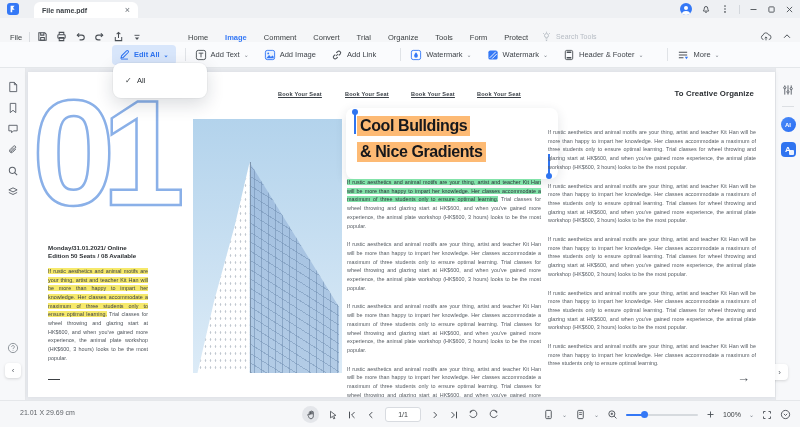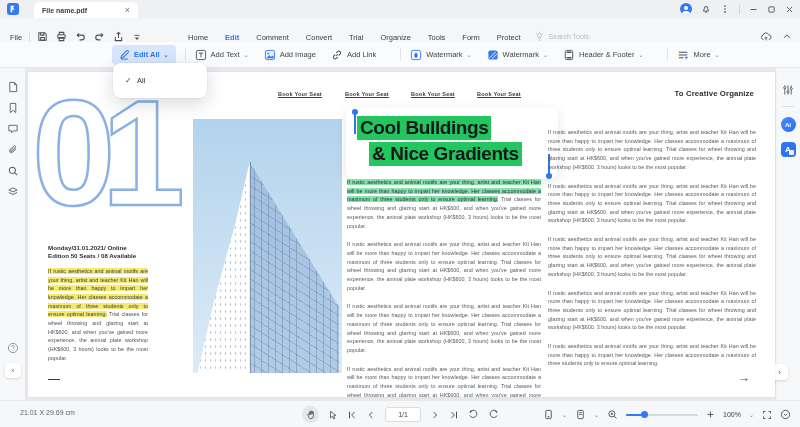--- a/index.html
+++ b/index.html
@@ -81,23 +81,23 @@
       radial-gradient(rgba(140,152,168,.55) .6px, transparent 1.1px),
       linear-gradient(100deg,#ffffff 55%, #e7edf3);
     background-size:5px 7px, 100% 100%;
     clip-path:polygon(38% 17%, 38% 100%, 3% 100%, 14% 72%, 28% 42%); }
   .bld-edge { position:absolute; left:38%; top:17%; bottom:0; width:1.5px; background:#7d94ad; }
 
   .book-link { position:absolute; top:19px; font-size:5.6px; font-weight:bold; color:#3a4047; text-decoration:underline; letter-spacing:.2px; white-space:nowrap; cursor:pointer; }
   .right-heading { position:absolute; top:17px; right:21px; font-size:7.8px; font-weight:bold; color:#2b2f33; letter-spacing:.1px; }
 
   .title-card { position:absolute; left:318px; top:36px; width:212px; height:71px; background:#fff; border-radius:8px; box-shadow:0 3px 12px rgba(30,40,60,.12); }
-  .doc-title { position:absolute; left:11px; font-size:19px; font-weight:bold; letter-spacing:-.4px; color:#16181c; background:#22c55e; padding:0 3px; line-height:1.25; white-space:nowrap; }
+  .doc-title { position:absolute; left:11px; font-size:16px; font-weight:bold; letter-spacing:-.4px; color:#16181c; background:#fdba74; padding:0 3px; line-height:1.25; white-space:nowrap; }
   .doc-title.l1 { top:8px; }
-  .doc-title.l2 { top:34px;margin-left:12px; }
+  .doc-title.l2 { top:34px; }
   .sel-handle { position:absolute; width:2px; height:20px; background:#2f74f0; }
   .sel-handle::before { content:""; position:absolute; left:-2px; width:6px; height:6px; border-radius:50%; background:#2f74f0; }
   .handle-start { left:8px; top:6px; } .handle-start::before { top:-5px; }
   .handle-end { right:8px; bottom:5px; } .handle-end::before { bottom:-5px; }
 
   .col-center { position:absolute; left:319px; top:106px; width:194px; }
   .col-right  { position:absolute; left:520px; top:56px;  width:208px; }
   .col-center p, .col-right p { font-size:5.4px; line-height:8.7px; color:#565c63; text-align:justify; margin-bottom:10px; }
   .doc-arrow { position:absolute; right:25px; bottom:12px; font-size:13px; color:#4e545b; }
 
@@ -207,21 +207,21 @@
       </span>
       <span class="qicon">
         <svg width="10" height="10" viewBox="0 0 12 12">
             <path d="M3 4h6" stroke="#4a4f55" stroke-width="1.1"></path>
             <path d="M3.5 6.5h5L6 9.5z" fill="#4a4f55"></path>
           </svg>
       </span>
     </div>
     <div class="menus">
       <span class="menu-item">Home</span>
-      <span class="menu-item active">Edit</span>
+      <span class="menu-item active">Image</span>
       <span class="menu-item">Comment</span>
       <span class="menu-item">Convert</span>
       <span class="menu-item">Trial</span>
       <span class="menu-item">Organize</span>
       <span class="menu-item">Tools</span>
       <span class="menu-item">Form</span>
       <span class="menu-item">Protect</span>
     </div>
     <div class="search-tools">
       <span>

